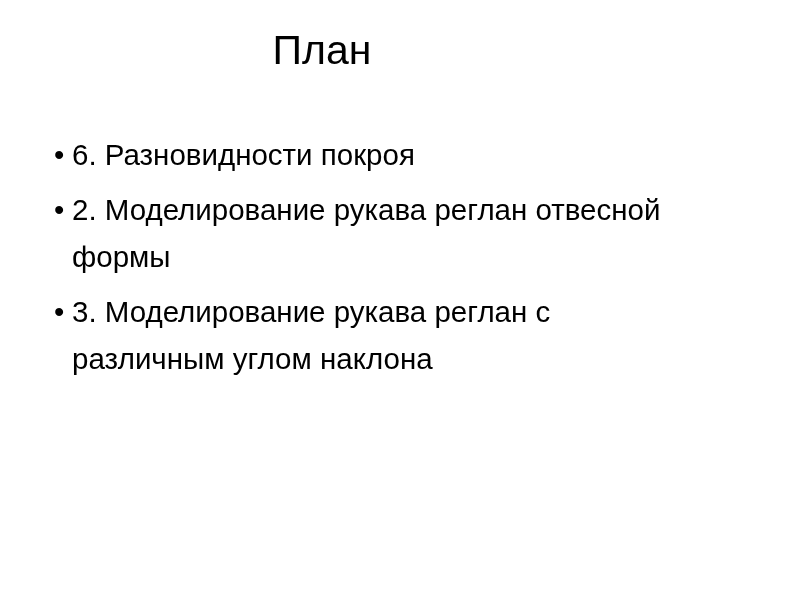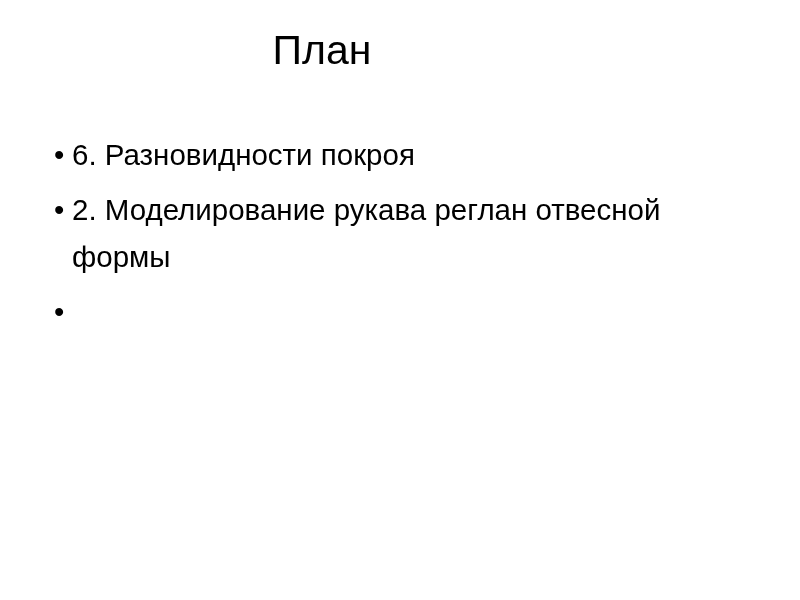--- a/index.html
+++ b/index.html
@@ -92,18 +92,19 @@
         <span class="bullet-text">6. Разновидности покроя</span>
       </li>
 
       <li class="bullet-item item-2">
         <span class="bullet-marker">•</span>
         <span class="bullet-text">2. Моделирование рукава реглан отвесной формы</span>
       </li>
 
       <li class="bullet-item item-3">
         <span class="bullet-marker">•</span>
+        <span class="bullet-text">3. Моделирование рукава реглан с различным углом наклона</span>
       </li>
 
     </ul>
   </div>
 
 </div>
 
 </body></html>

